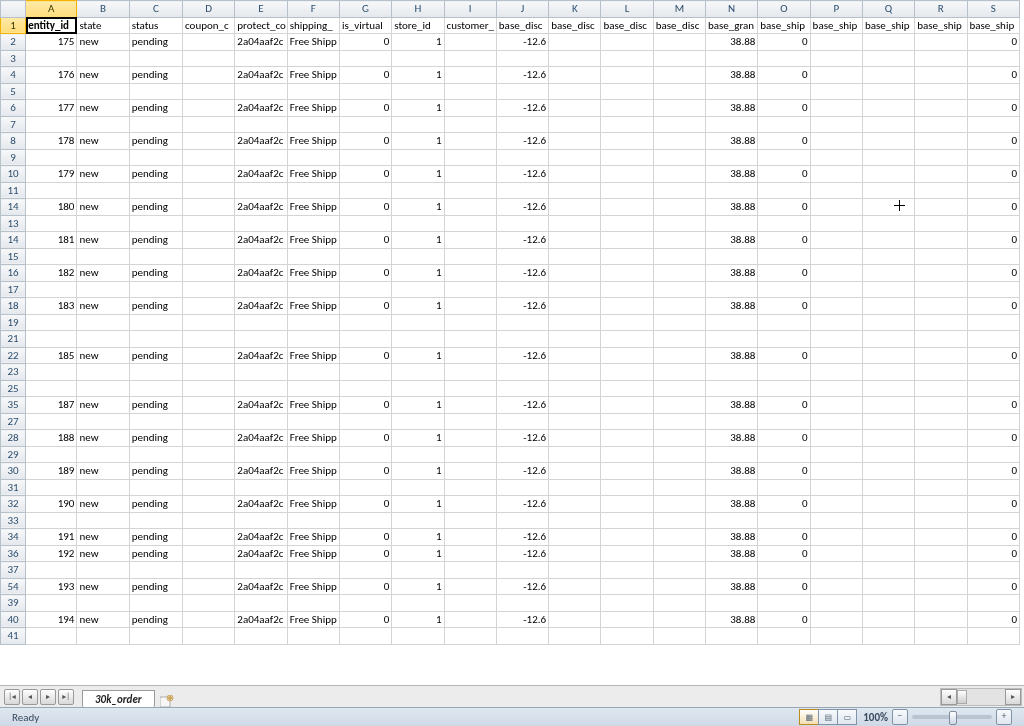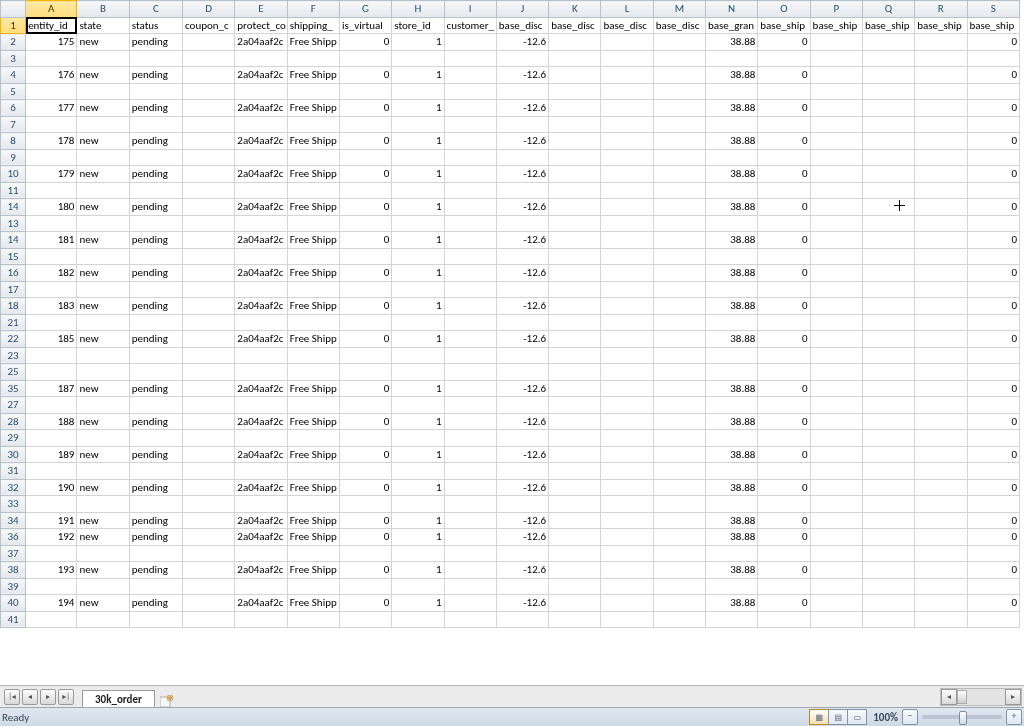--- a/index.html
+++ b/index.html
@@ -66,20 +66,21 @@
     color: #3b3b00;
     border-color: #f3b200;
   }
   table.grid td {
     background: #fff;
   }
   table.grid td.selected {
     outline: 2px solid #000;
     outline-offset: -2px;
     background: #fff;
+    font-weight: bold;
   }
   .align-right { text-align: right; }
   .align-left  { text-align: left; }
 
   
   .col-row { width: 25px; }
   .col-A { width: 51px; }
   .col-B { width: 52px; }
   .col-C { width: 53px; }
   .col-D { width: 52px; }
@@ -127,20 +128,21 @@
     font-size: 8px;
     line-height: 12px;
     text-align: center;
     border-radius: 2px;
   }
   .tabs {
     display: flex;
     align-items: flex-end;
     height: 100%;
     margin-left: 4px;
+    font-style: italic;
   }
   .tab {
     padding: 2px 12px;
     background: #fff;
     border: 1px solid #9a9a9a;
     border-bottom: none;
     border-top-left-radius: 0;
     border-top-right-radius: 0;
     border-bottom-left-radius: 3px;
     border-bottom-right-radius: 3px;
@@ -193,21 +195,21 @@
     bottom:0;
     left:0;
     right:0;
     height:18px;
     background: linear-gradient(to bottom,#dfe7f0,#cfd9e6);
     border-top: 1px solid #9aa7b7;
     display:flex;
     align-items:center;
     font-size: 11px;
     color:#3b4a5e;
-    padding: 0 2px;
+    padding: 0 12px;
   }
   .statusbar .spacer { flex:1; }
   .viewbtns {
     display:flex;
     gap:0;
     margin-right:6px;
   }
   .viewbtns .vb {
     width:18px;
     height:14px;
@@ -704,20 +706,42 @@
           <td class="align-left"></td>
           <td class="align-left"></td>
           <td class="align-right">38.88</td>
           <td class="align-right">0</td>
           <td class="align-left"></td>
           <td class="align-left"></td>
           <td class="align-left"></td>
           <td class="align-right">0</td>
         </tr>
         <tr>
+          <th class="rowhdr">19</th>
+          <td class="align-right"></td>
+          <td class="align-left"></td>
+          <td class="align-left"></td>
+          <td class="align-left"></td>
+          <td class="align-left"></td>
+          <td class="align-left"></td>
+          <td class="align-right"></td>
+          <td class="align-right"></td>
+          <td class="align-left"></td>
+          <td class="align-right"></td>
+          <td class="align-left"></td>
+          <td class="align-left"></td>
+          <td class="align-left"></td>
+          <td class="align-right"></td>
+          <td class="align-right"></td>
+          <td class="align-left"></td>
+          <td class="align-left"></td>
+          <td class="align-left"></td>
+          <td class="align-right"></td>
+        </tr>
+        <tr>
           <th class="rowhdr">21</th>
           <td class="align-right"></td>
           <td class="align-left"></td>
           <td class="align-left"></td>
           <td class="align-left"></td>
           <td class="align-left"></td>
           <td class="align-left"></td>
           <td class="align-right"></td>
           <td class="align-right"></td>
           <td class="align-left"></td>
@@ -1034,21 +1058,21 @@
           <td class="align-left"></td>
           <td class="align-left"></td>
           <td class="align-right"></td>
           <td class="align-right"></td>
           <td class="align-left"></td>
           <td class="align-left"></td>
           <td class="align-left"></td>
           <td class="align-right"></td>
         </tr>
         <tr>
-          <th class="rowhdr">38</th>
+          <th class="rowhdr">54</th>
           <td class="align-right">193</td>
           <td class="align-left">new</td>
           <td class="align-left">pending</td>
           <td class="align-left"></td>
           <td class="align-left">2a04aaf2c</td>
           <td class="align-left">Free Shipp</td>
           <td class="align-right">0</td>
           <td class="align-right">1</td>
           <td class="align-left"></td>
           <td class="align-right">-12.6</td>

